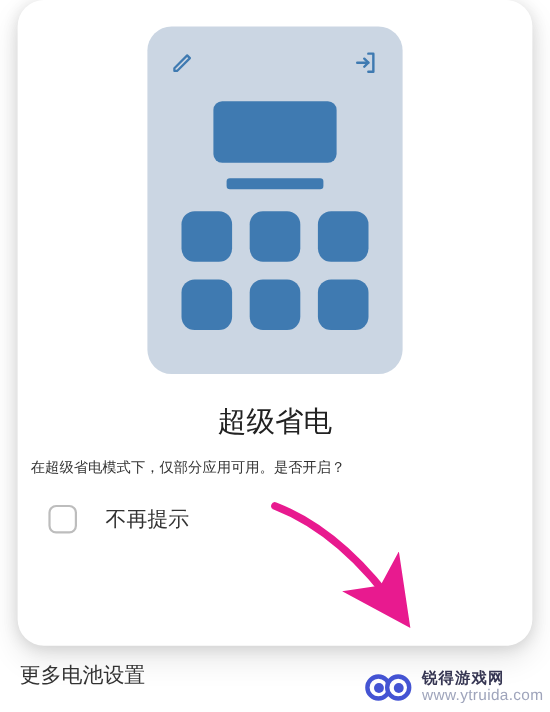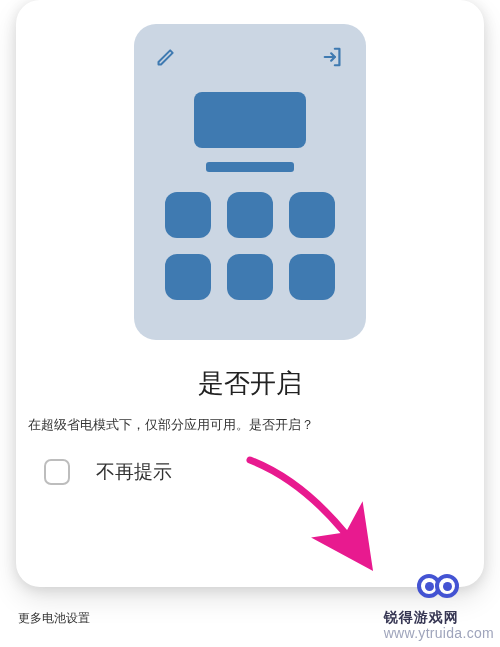--- a/index.html
+++ b/index.html
@@ -63,34 +63,33 @@
     cursor: pointer;
     user-select: none;
     padding: 16px 0;
   }
   .vdiv { width: 1px; height: 26px; background: #dcdcdc; }
 
   .more-row {
     position: absolute;
     left: 18px;
     bottom: 20px;
-    font-size: 12px;
+    font-size: 19px;
     color: #333;
   }
 
   
   .arrow-svg { position: absolute; left: 242px; top: 454px; pointer-events: none; }
 
   
   .wm {
     position: absolute;
     right: 6px; bottom: 6px;
     display: flex; align-items: center; gap: 8px;
     opacity: 0.95;
-    flex-direction: column;
   }
   .wm-logo {
     width: 44px; height: 34px;
     position: relative;
   }
   .wm-eye {
     position: absolute;
     width: 24px; height: 24px;
     border-radius: 50%;
     border: 4px solid #3b4bd1;
@@ -137,21 +136,21 @@
         <div class="illus-app"></div>
         <div class="illus-app"></div>
         <div class="illus-app"></div>
         <div class="illus-app"></div>
         <div class="illus-app"></div>
         <div class="illus-app"></div>
       </div>
     </div>
   </div>
 
-  <div class="dlg-title">是否开启</div>
+  <div class="dlg-title">超级省电</div>
   <div class="dlg-desc">在超级省电模式下，仅部分应用可用。是否开启？</div>
 
   <div class="checkbox-row">
     <div class="checkbox-box"></div>
     <div class="checkbox-label">不再提示</div>
   </div>
 
 </div>
 
 <div class="more-row">更多电池设置</div>

